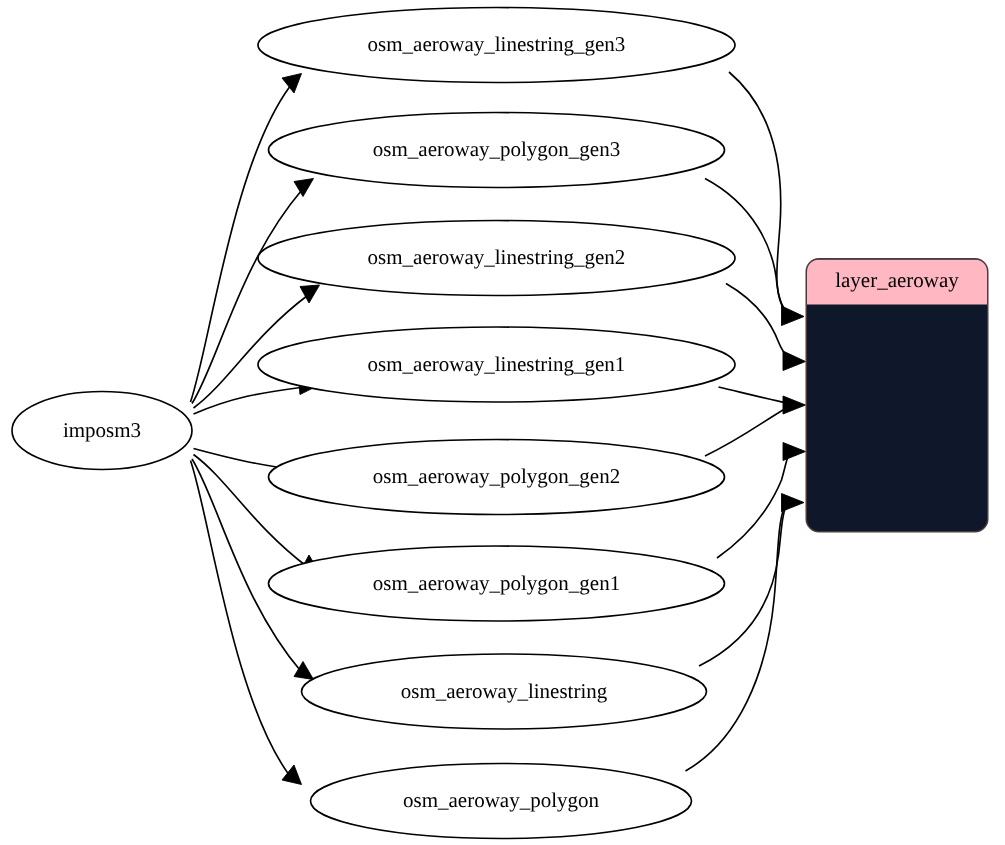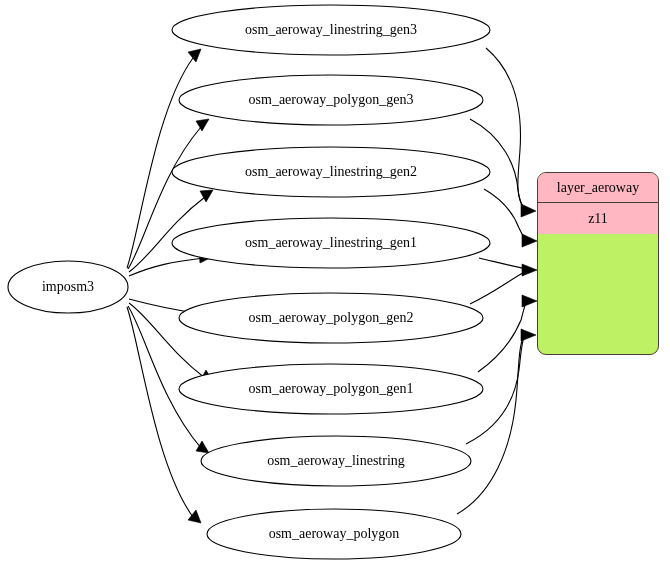--- a/index.html
+++ b/index.html
@@ -43,21 +43,21 @@
     font-size: 14px;
     fill: #000000;
     text-anchor: middle;
     dominant-baseline: middle;
   }
   .table-node {
     position: absolute;
     box-sizing: border-box;
     border: 1.4px solid #4d3a3a;
     border-radius: 9px;
-    background: #bef264;
+    background: #0f172a;
     overflow: hidden;
   }
   .table-row {
     box-sizing: border-box;
     display: flex;
     align-items: center;
     justify-content: center;
     font-family: "Liberation Serif", "DejaVu Serif", serif;
     font-size: 14px;
     color: #000000;
@@ -155,18 +155,15 @@
     <g>
       <ellipse class="node-ellipse" cx="334" cy="534" rx="127" ry="25"></ellipse>
       <text class="node-label" x="334" y="535">osm_aeroway_polygon</text>
     </g>
   </svg>
 
   <div class="table-node" style="left:537px; top:172px; width:122px; height:183px;">
     <div class="table-row" style="height:30px;">
       <span>layer_aeroway</span>
     </div>
-    <div class="table-row" style="height:31px;">
-      <span>z11</span>
-    </div>
   </div>
 
 </div>
 
 </body></html>

